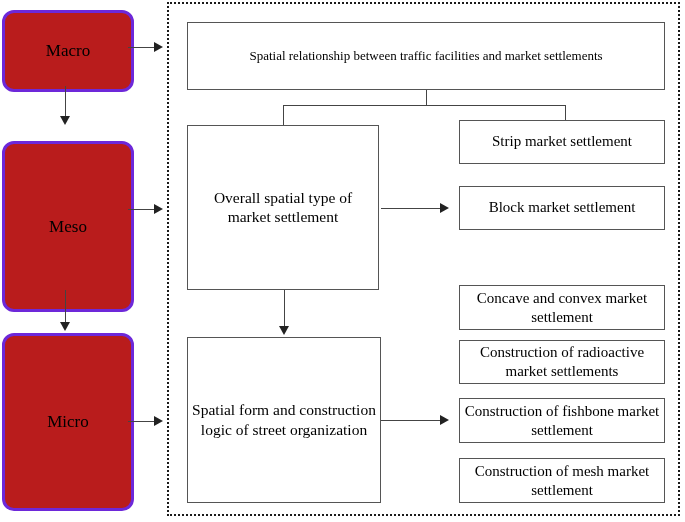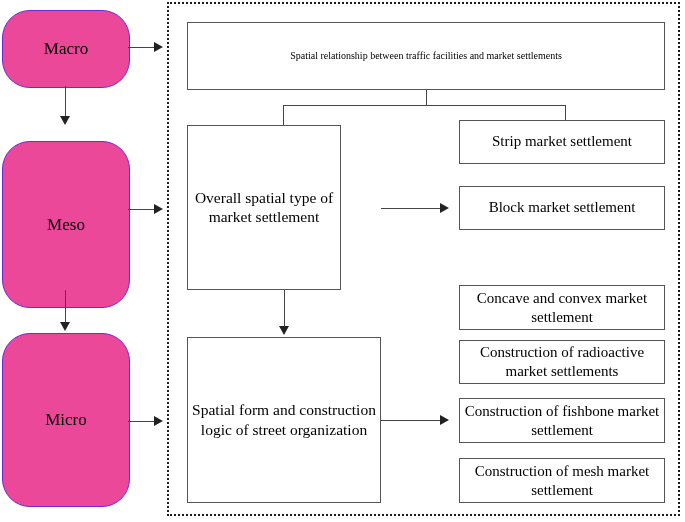--- a/index.html
+++ b/index.html
@@ -28,43 +28,43 @@
     width: 100%;
     text-align: center;
     line-height: 1.28;
     padding: 0 4px;
     box-sizing: border-box;
   }
 
   
   .scale-box {
     position: absolute;
-    border: 1px solid #6d28d9;
-    border-radius: 28px;
-    background: #ec4899;
+    border: 3px solid #6d28d9;
+    border-radius: 12px;
+    background: #b91c1c;
     font-size: 17px;
   }
 
   
   .dotted-frame {
     position: absolute;
     border: 2px dotted #1a1a1a;
     background: transparent;
     box-sizing: border-box;
   }
 
   
   .flow-box {
     position: absolute;
     border: 1px solid #555555;
     background: #ffffff;
     box-sizing: border-box;
     font-size: 15.5px;
   }
-  .flow-box.title-box { font-size: 10px; }
+  .flow-box.title-box { font-size: 13px; }
   .flow-box.parent-box { font-size: 15.5px; }
   .flow-box.leaf-box   { font-size: 15px; }
 
   
   .hline {
     position: absolute;
     height: 0;
     border-top: 1px solid #444444;
   }
   .vline {
@@ -123,21 +123,21 @@
 
   <div class="flow-box title-box" style="left:187px; top:22px; width:478px; height:68px;">
     <div class="box-text">Spatial relationship between traffic facilities and market settlements</div>
   </div>
 
   <div class="vline" style="left:426px; top:90px; height:16px;"></div>
   <div class="hline" style="left:283px; top:105px; width:283px;"></div>
   <div class="vline" style="left:283px; top:105px; height:21px;"></div>
   <div class="vline" style="left:565px; top:105px; height:23px;"></div>
 
-  <div class="flow-box parent-box" style="left:187px; top:125px; width:154px; height:165px;">
+  <div class="flow-box parent-box" style="left:187px; top:125px; width:192px; height:165px;">
     <div class="box-text">Overall spatial type of market settlement</div>
   </div>
 
   <div class="hline" style="left:381px; top:208px; width:60px;"></div>
   <div class="arrow-right" style="left:440px; top:203px;"></div>
 
   <div class="flow-box leaf-box" style="left:459px; top:120px; width:206px; height:44px;">
     <div class="box-text">Strip market settlement</div>
   </div>
 

